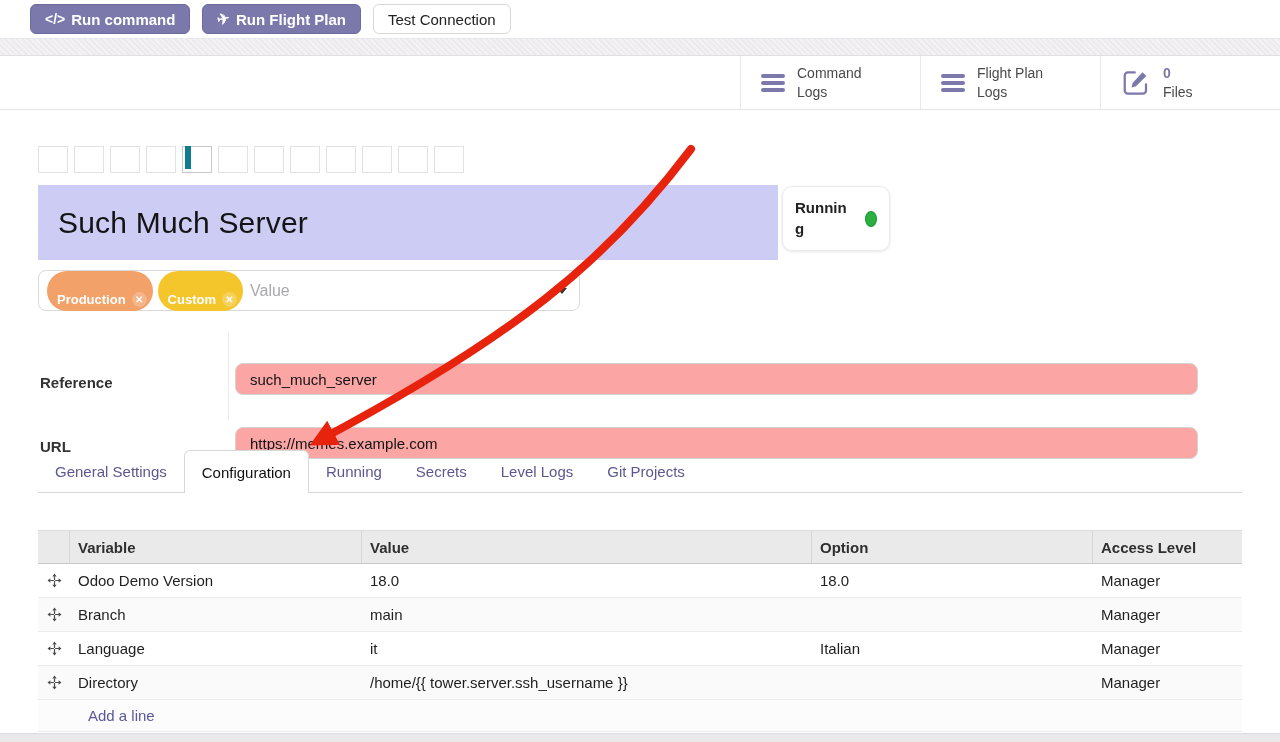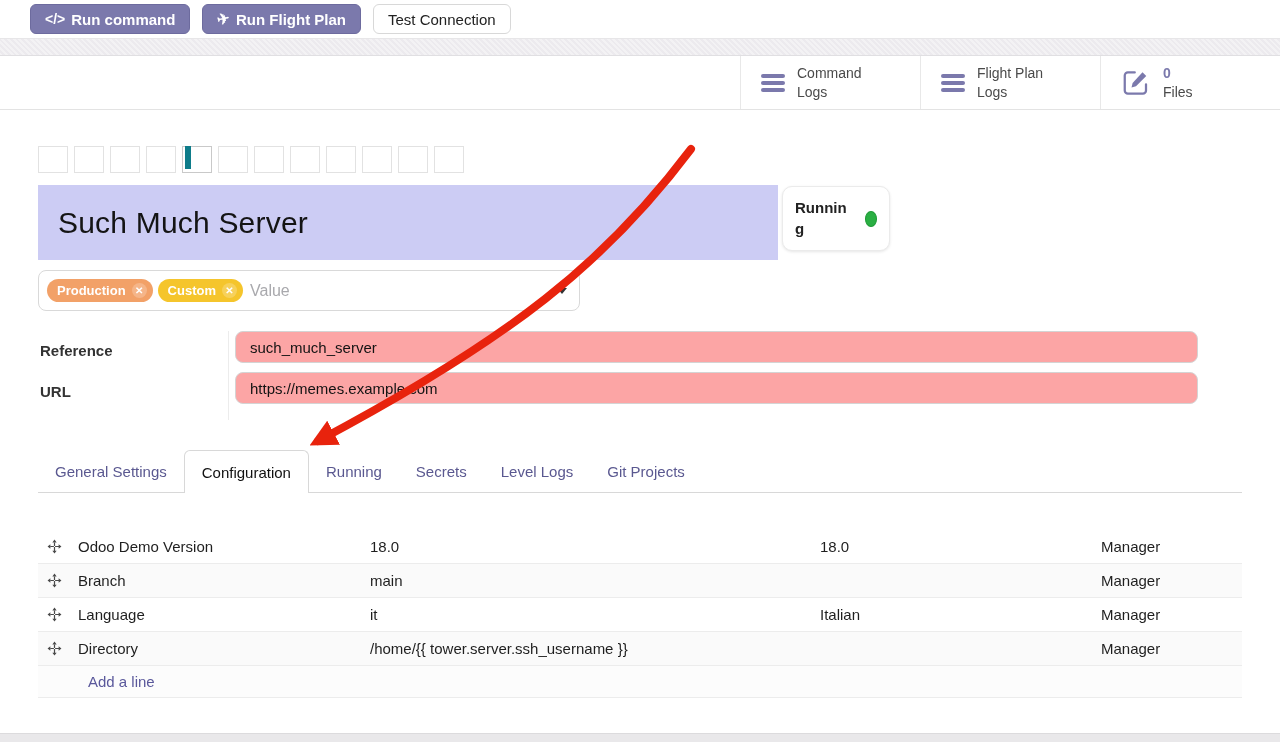--- a/index.html
+++ b/index.html
@@ -51,31 +51,31 @@
                  display:flex; align-items:center; padding:16px 12px; cursor:pointer; }
   .status-label { width:52px; font-size:15px; font-weight:700; color:#222; line-height:1.35;
                   overflow-wrap:break-word; }
   .status-dot { width:12px; height:16px; border-radius:50%; background:#2aaf43;
                 border:1px solid #1d9a35; margin-left:auto; }
 
   
   .tags-box { position:absolute; top:270px; left:38px; width:542px; height:41px;
               border:1px solid #d9d9d9; border-radius:8px; display:flex; align-items:center;
               padding:0 12px 0 8px; background:#fff; }
-  .pill { display:inline-flex; align-items:center; gap:6px; border-radius:999px; padding:4px 6px 4px 10px;
+  .pill { display:inline-flex; align-items:center; gap:6px; border-radius:999px; padding:21px 6px 4px 10px;
           font-size:13px; font-weight:700; color:#fff; margin-right:5px; cursor:default; }
   .pill .x { width:15px; height:15px; border-radius:50%; background:rgba(255,255,255,.22);
              display:flex; align-items:center; justify-content:center; font-size:10px; cursor:pointer; }
   .tags-ph { color:#a9a9ad; font-size:16px; margin-left:2px; }
   .caret { margin-left:auto; width:0; height:0; border-left:5px solid transparent;
            border-right:5px solid transparent; border-top:6px solid #333; cursor:pointer; }
 
   
   .fields { position:absolute; top:331px; left:40px; width:1158px; }
-  .field-row { display:grid; grid-template-columns:195px 1fr; margin-bottom:9px; }
+  .field-row { display:grid; grid-template-columns:195px 1fr; margin-bottom:9px;margin-top:32px; }
   .field-label { font-size:15px; font-weight:700; color:#333; padding-top:11px; }
   .field-input { height:32px; border:1px solid #d4d4d4; border-radius:8px; padding:0 14px;
                  font-size:15px; color:#131313; font-family:"Liberation Sans",sans-serif;
                  width:100%; background:#fca5a5; }
   .label-sep { position:absolute; left:188px; top:0; height:89px; width:1px; background:#ececec; }
 
   
   .tabs { position:absolute; top:450px; left:38px; right:38px; height:43px;
           border-bottom:1px solid #d8d8d8; display:flex; align-items:stretch; padding-left:0; }
   .tab { display:flex; align-items:center; padding:0 17px; font-size:15px; color:#5a5890;
@@ -282,20 +282,27 @@
       <div class="tab">
         <span>Level Logs</span>
       </div>
 
       <div class="tab">
         <span>Git Projects</span>
       </div>
     </div>
 
   <div class="table">
+    <div class="thead">
+      <div class="col-handle"></div>
+      <div class="col-var">Variable</div>
+      <div class="col-val">Value</div>
+      <div class="col-opt">Option</div>
+      <div class="col-acc">Access Level</div>
+    </div>
     <div class="tbody">
 
         <div class="trow">
           <div class="col-handle handle-cell">
             <svg class="icon" width="15" height="15" viewBox="0 0 16 16">
               <path fill="#4a4a4a" d="M8 0.6 L5.7 3.6 H10.3 Z M8 15.4 L5.7 12.4 H10.3 Z M0.6 8 L3.6 5.7 V10.3 Z M15.4 8 L12.4 5.7 V10.3 Z M7.35 3.4 H8.65 V12.6 H7.35 Z M3.4 7.35 V8.65 H12.6 V7.35 Z"></path>
             </svg>
           </div>
           <div class="col-var">Odoo Demo Version</div>
           <div class="col-val">18.0</div>

